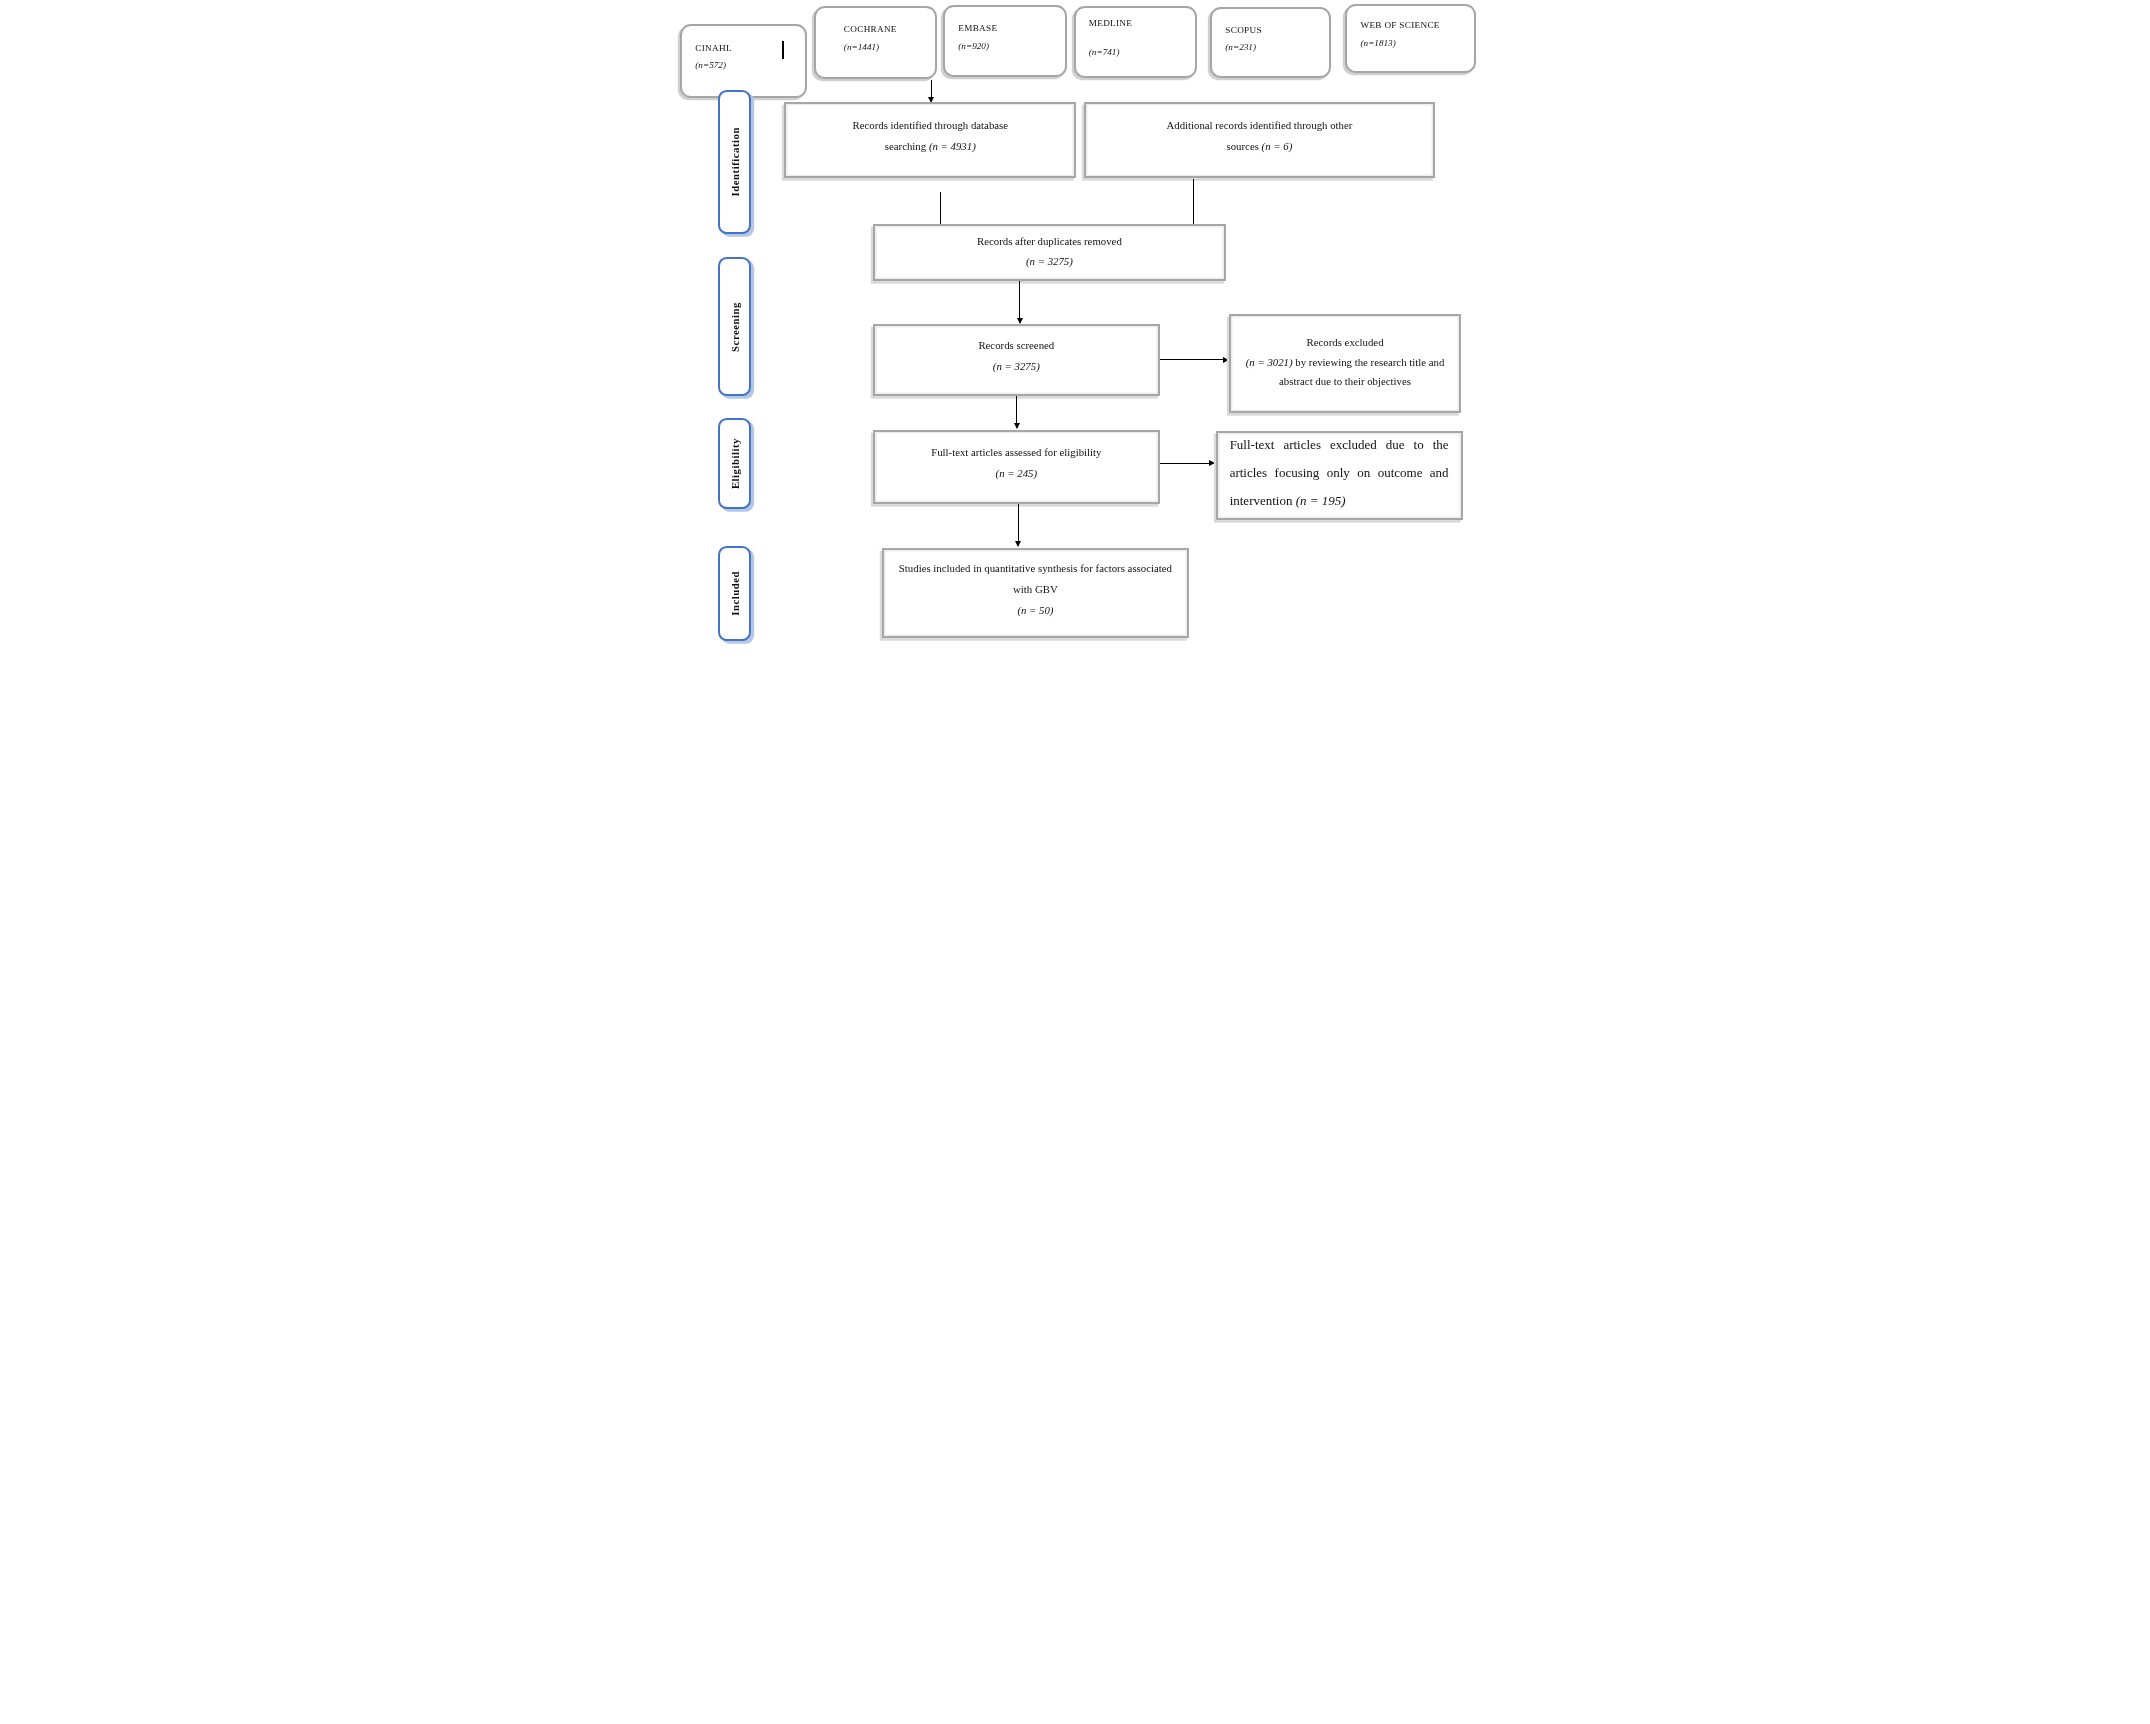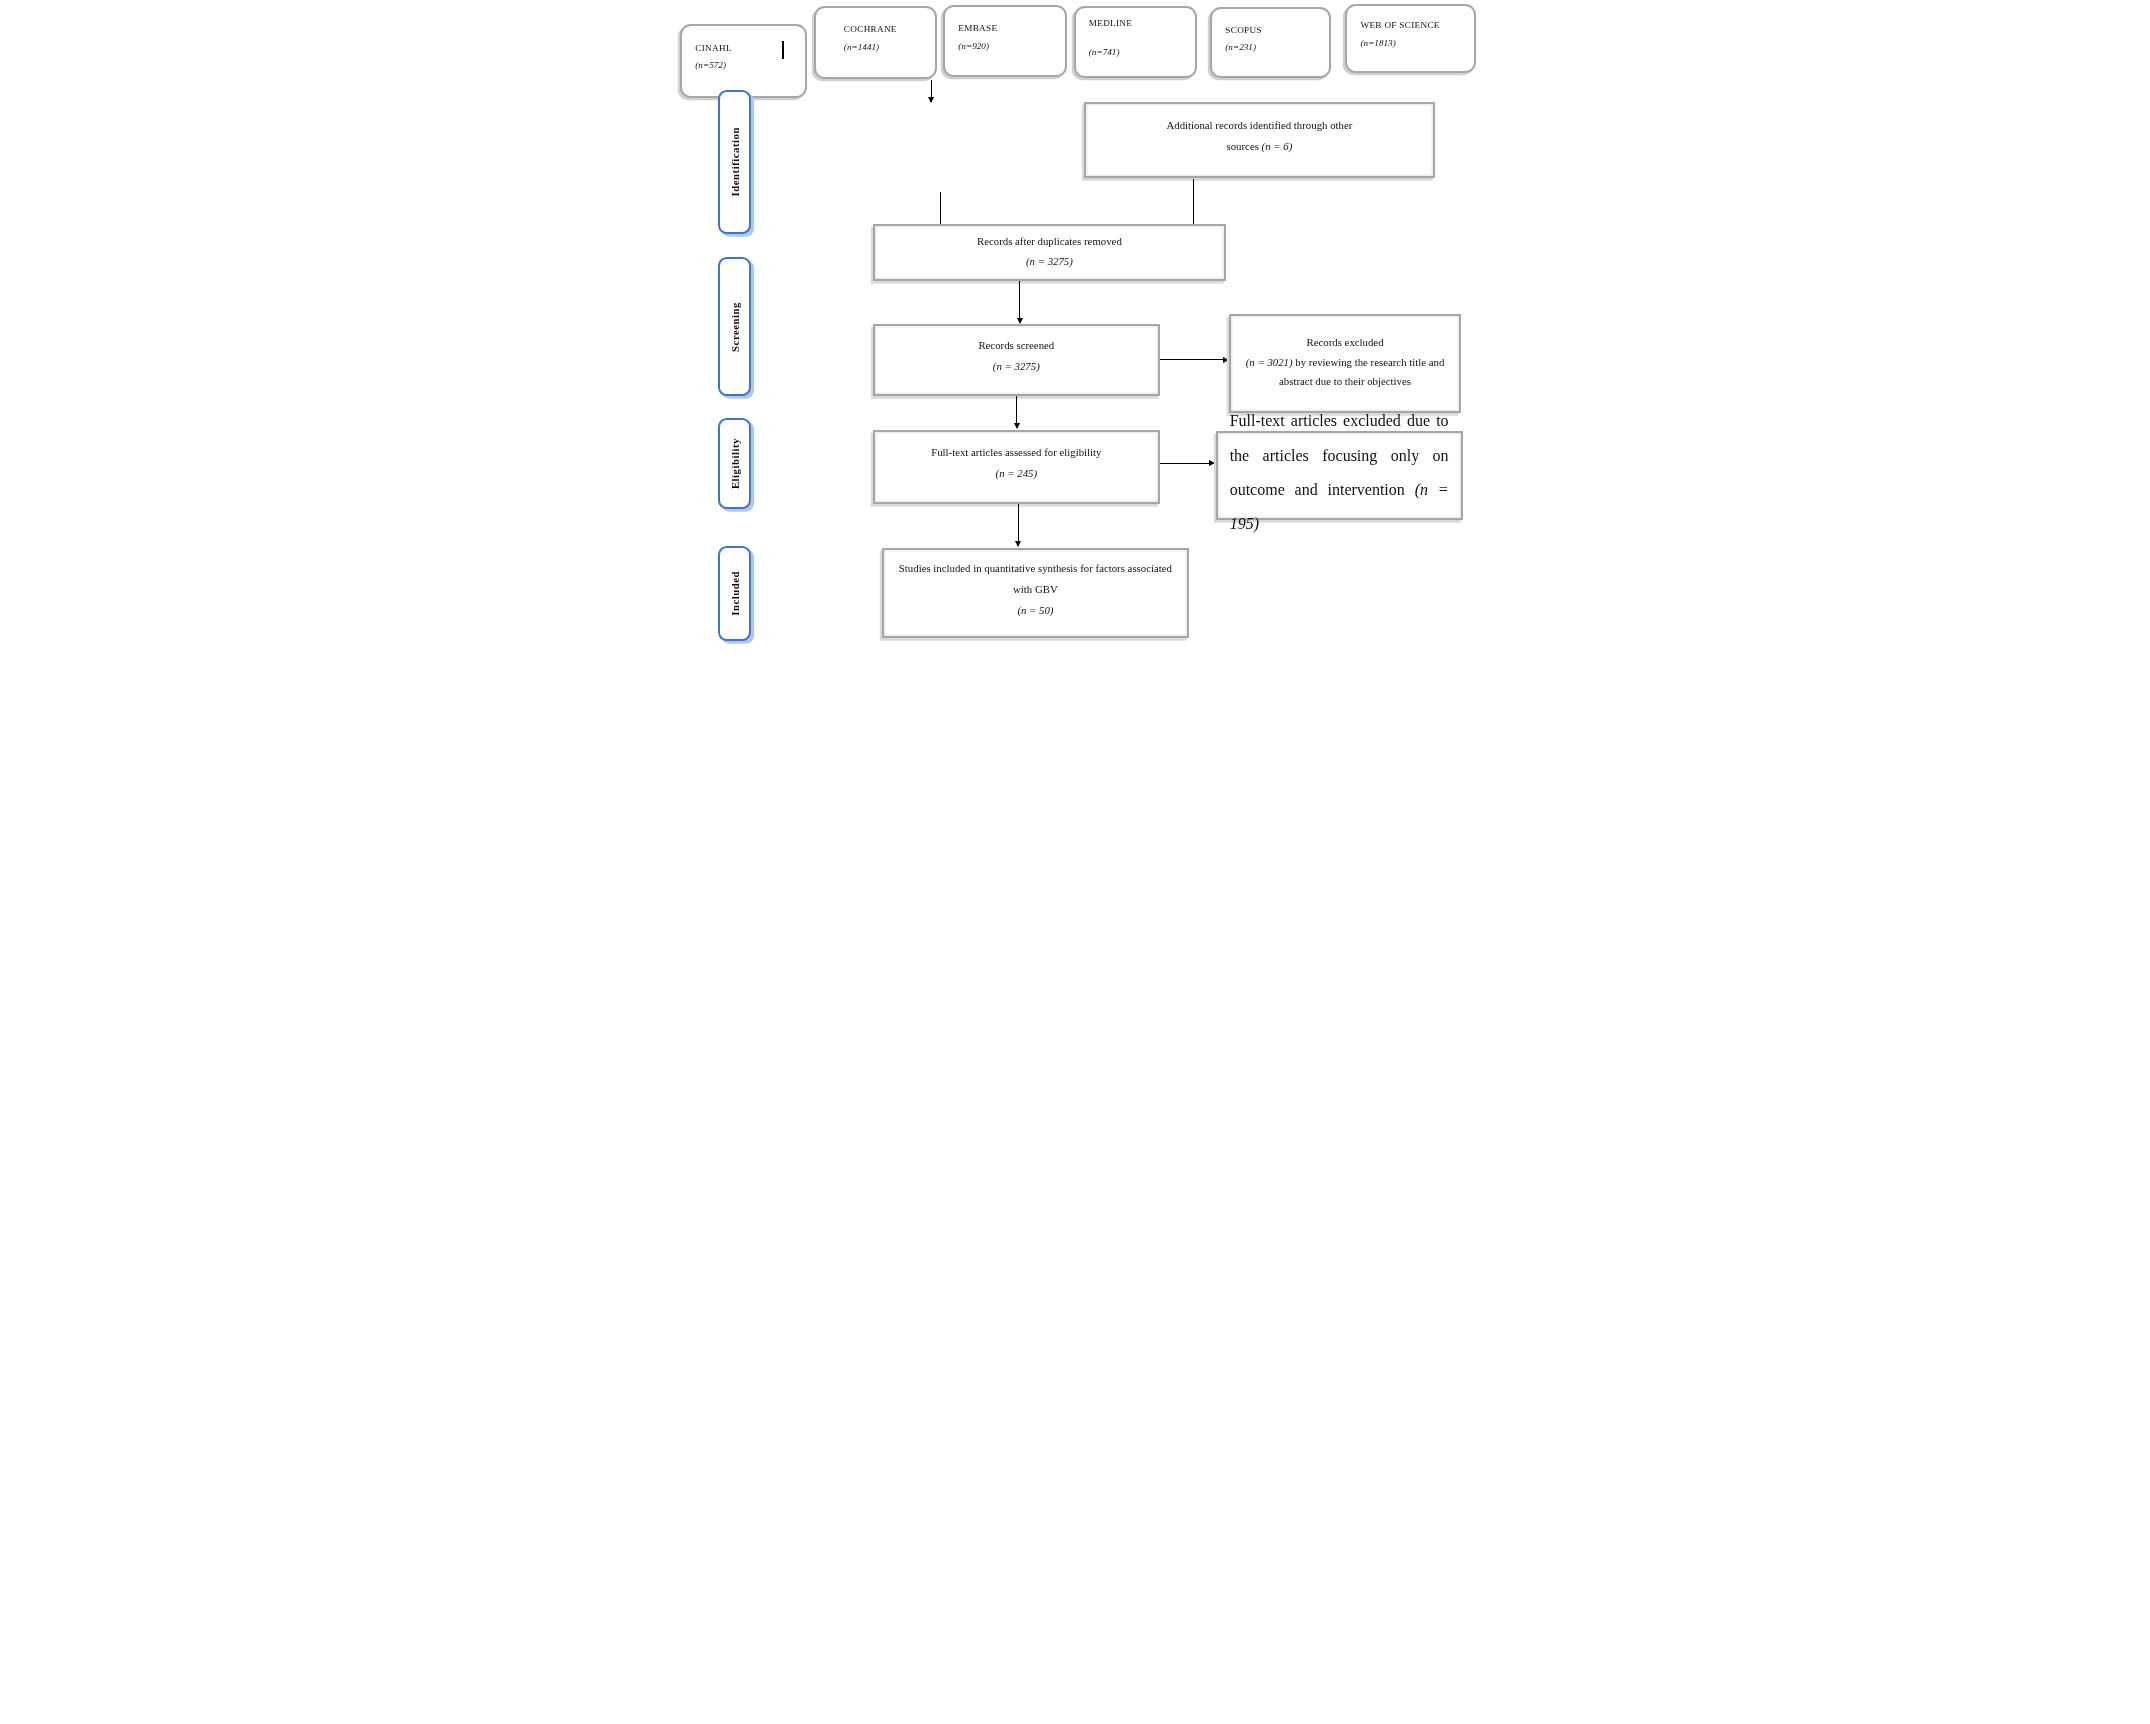--- a/index.html
+++ b/index.html
@@ -12,21 +12,21 @@
         display:flex;flex-direction:column;justify-content:center;padding:5.4px 4.3px 14px 13px;}
   .db-name{font-size:9.2px;letter-spacing:0.3px;}
   .db-count{font-size:9.2px;margin-top:7.6px;}
 
   
   .gbox{position:absolute;background:#fff;border:2.7px solid #a6a6a6;
         box-shadow:-2.2px 2.7px 0 #d9d9d9, inset 0 0 0 1.6px #ededed;box-sizing:border-box;
         display:flex;align-items:center;justify-content:center;text-align:center;}
   .txt{font-size:10.8px;line-height:1.95;padding:3.2px 8.7px 10.8px 8.7px;}
   .txt.tight{line-height:1.8;padding-bottom:4.3px;}
-  .txt.justify{text-align:justify;font-size:16px;line-height:2.15;padding:2.2px 12px 7.6px 12px;}
+  .txt.justify{text-align:justify;font-size:13px;line-height:2.15;padding:2.2px 12px 7.6px 12px;}
   .cnt{font-style:italic;}
   .cnt.block{display:block;}
 
   
   .stage{position:absolute;background:#fff;border:2.2px solid #4472c4;border-radius:8.7px;
          box-shadow:3.2px 2.7px 0 #b4c7e7;box-sizing:border-box;
          display:flex;align-items:center;justify-content:center;}
   .vtext{writing-mode:vertical-rl;transform:rotate(180deg);
          font-weight:bold;font-size:10.8px;letter-spacing:0.5px;white-space:nowrap;}
 
@@ -86,20 +86,27 @@
   </div>
   <div class="stage" style="left:5.69%;top:64.60%;width:4.15%;height:14.13%;">
     <span class="vtext">Eligibility</span>
   </div>
   <div class="stage" style="left:5.69%;top:84.39%;width:4.15%;height:14.76%;">
     <span class="vtext">Included</span>
   </div>
 
   <div class="varrow" style="left:32.1%;top:12.3%;height:3.4%;"></div>
 
+  <div class="gbox" style="left:13.92%;top:15.83%;width:36.25%;height:11.62%;">
+    <div class="txt">
+      <span>Records identified through database</span><br>
+      <span>searching</span>
+      <span class="cnt">(n = 4931)</span>
+    </div>
+  </div>
 
   <div class="gbox" style="left:51.13%;top:15.83%;width:43.50%;height:11.62%;">
     <div class="txt">
       <span>Additional records identified through other</span><br>
       <span>sources</span>
       <span class="cnt">(n = 6)</span>
     </div>
   </div>
 
   <div class="vline" style="left:33.2%;top:29.7%;height:4.85%;"></div>

